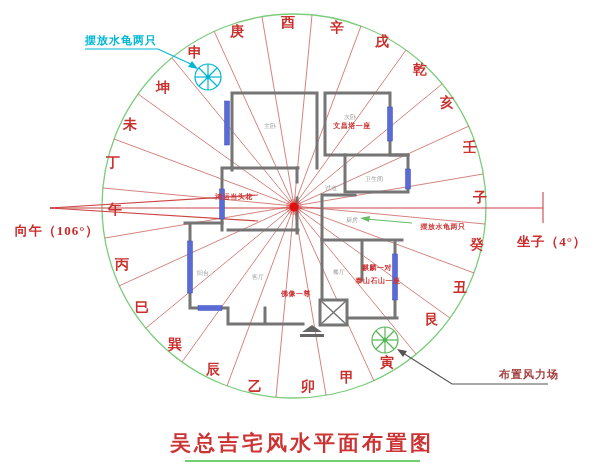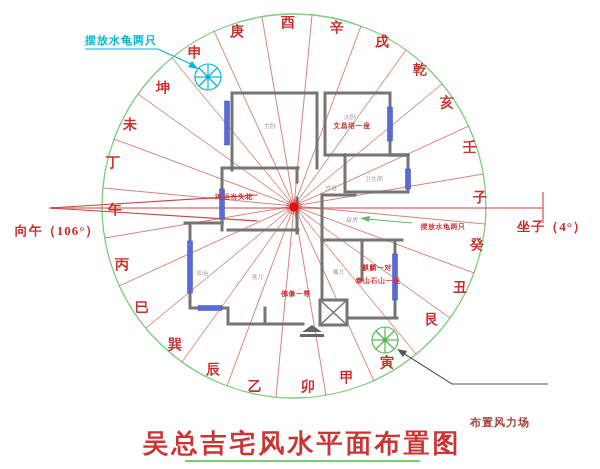--- a/index.html
+++ b/index.html
@@ -7,22 +7,22 @@
          font-family:"Liberation Sans",sans-serif;}
   #stage svg{position:absolute;left:0;top:0;}
   .txt{position:absolute;transform:translate(-50%,-50%);white-space:nowrap;line-height:1;}
   .mountain{color:#c9302c;font-size:14px;font-weight:bold;font-family:"Liberation Serif",serif;}
   .red-note{color:#cc3333;font-size:7px;font-weight:bold;letter-spacing:0.5px;}
   .room-label{color:#9a9a9a;font-size:6px;}
   .cyan-note{color:#00b7d4;font-size:11px;font-weight:bold;letter-spacing:1px;}
   .dark-note{color:#a33f3f;font-size:11px;font-weight:bold;letter-spacing:1px;}
   .axis-label{color:#cc2a2a;font-size:13px;font-weight:bold;letter-spacing:1px;
               font-family:"Liberation Serif",serif;}
-  .title{color:#cc3434;font-size:26px;font-weight:bold;letter-spacing:3px;
-         font-family:Liberation Serif, serif;}
+  .title{color:#cc3434;font-size:21px;font-weight:bold;letter-spacing:3px;
+         font-family:Liberation Mono, monospace;}
 </style>
 </head>
 <body>
 
 <div id="stage">
 
   <svg width="600" height="469" viewBox="0 0 600 469">
 
     <circle cx="294" cy="206" r="192" fill="none" stroke="#7ccc7c" stroke-width="1.3"></circle>
 
@@ -154,24 +154,24 @@
     <span class="txt mountain" style="left:237px;top:32px;">庚</span>
     <span class="txt mountain" style="left:288px;top:23px;">酉</span>
     <span class="txt mountain" style="left:337px;top:28px;">辛</span>
     <span class="txt mountain" style="left:382px;top:42px;">戌</span>
     <span class="txt mountain" style="left:420px;top:70px;">乾</span>
     <span class="txt mountain" style="left:447px;top:103px;">亥</span>
     <span class="txt mountain" style="left:470px;top:148px;">壬</span>
   </div>
 
   <span class="txt axis-label" style="left:57px;top:230px;">向午（106°）</span>
-  <span class="txt axis-label" style="left:552px;top:226px;text-align:right;">坐子（4°）</span>
+  <span class="txt axis-label" style="left:552px;top:241px;text-align:right;">坐子（4°）</span>
 
   <span class="txt cyan-note" style="left:121px;top:40px;">摆放水龟两只</span>
-  <span class="txt dark-note" style="left:500px;top:374px;margin-top:48px;">布置风力场</span>
+  <span class="txt dark-note" style="left:529px;top:374px;">布置风力场</span>
 
   <span class="txt red-note" style="left:352px;top:125px;">文昌塔一座</span>
   <span class="txt red-note" style="left:234px;top:196px;">鸿运当头花</span>
   <span class="txt red-note" style="left:377px;top:267px;">麒麟一对</span>
   <span class="txt red-note" style="left:378px;top:280px;">泰山石山一座</span>
   <span class="txt red-note" style="left:296px;top:293px;">佛像一尊</span>
   <span class="txt red-note" style="left:443px;top:226px;">摆放水龟两只</span>
 
   <span class="txt room-label" style="left:270px;top:126px;">主卧</span>
   <span class="txt room-label" style="left:350px;top:117px;">次卧</span>

